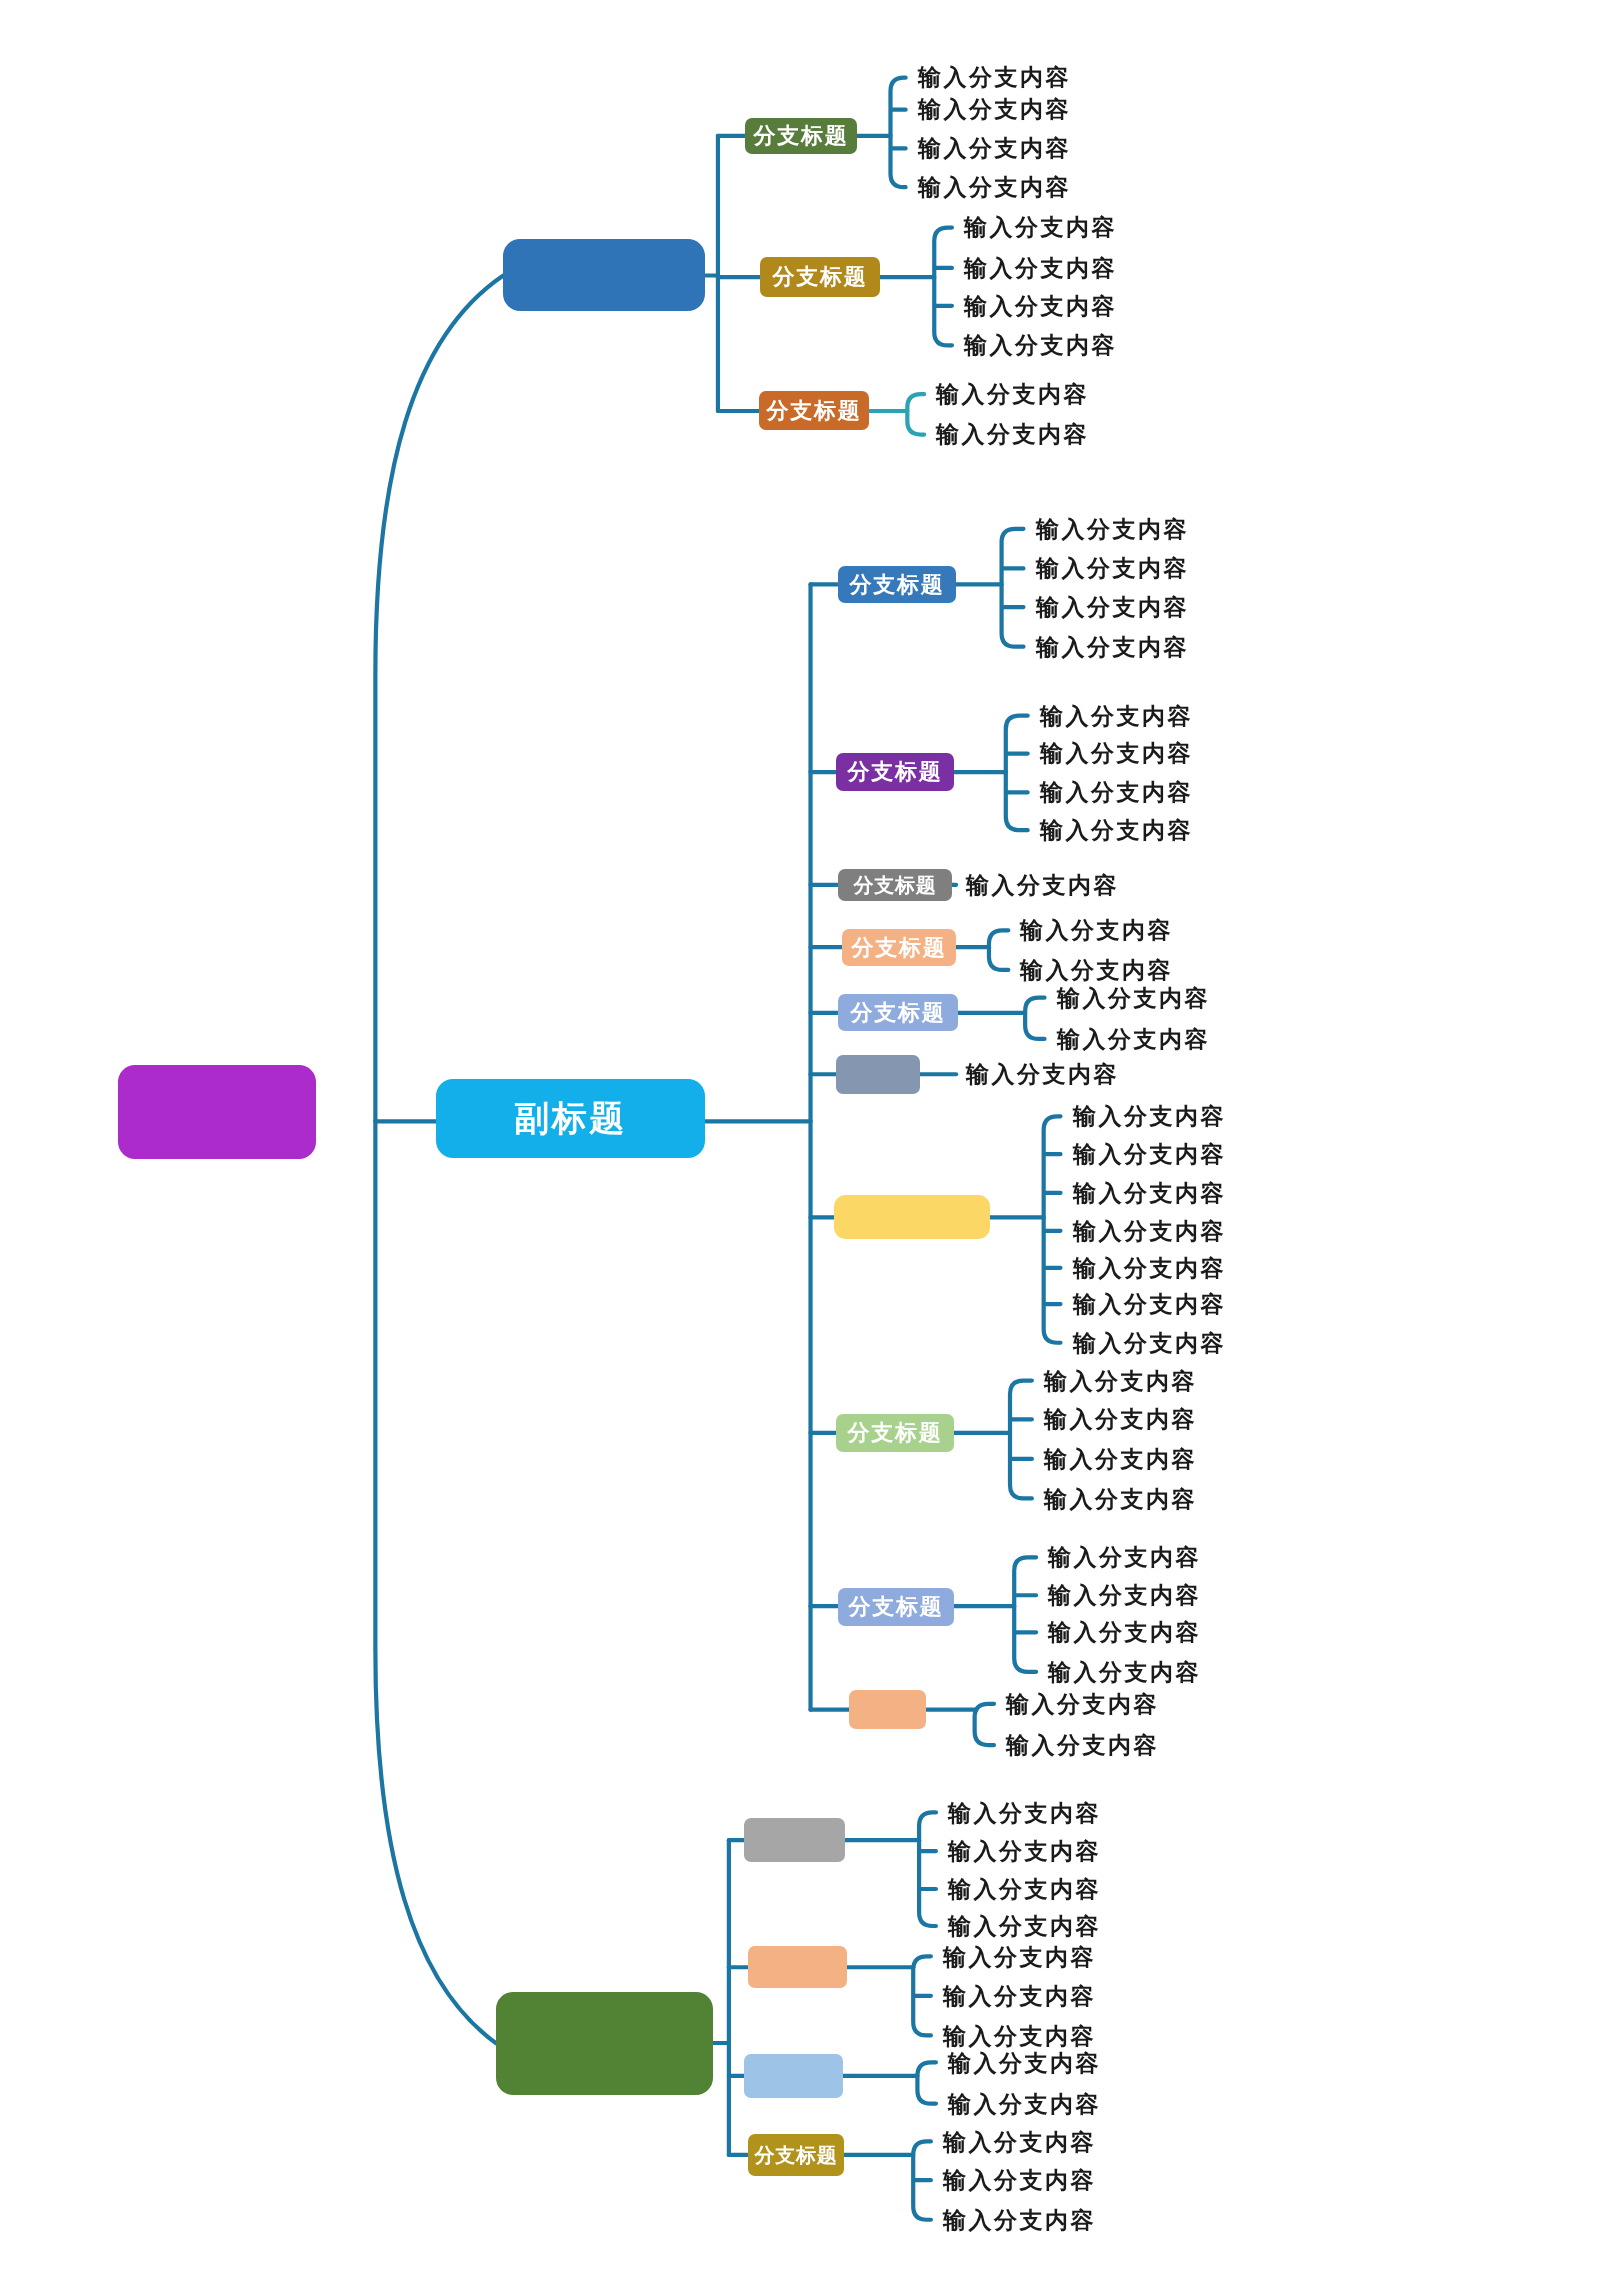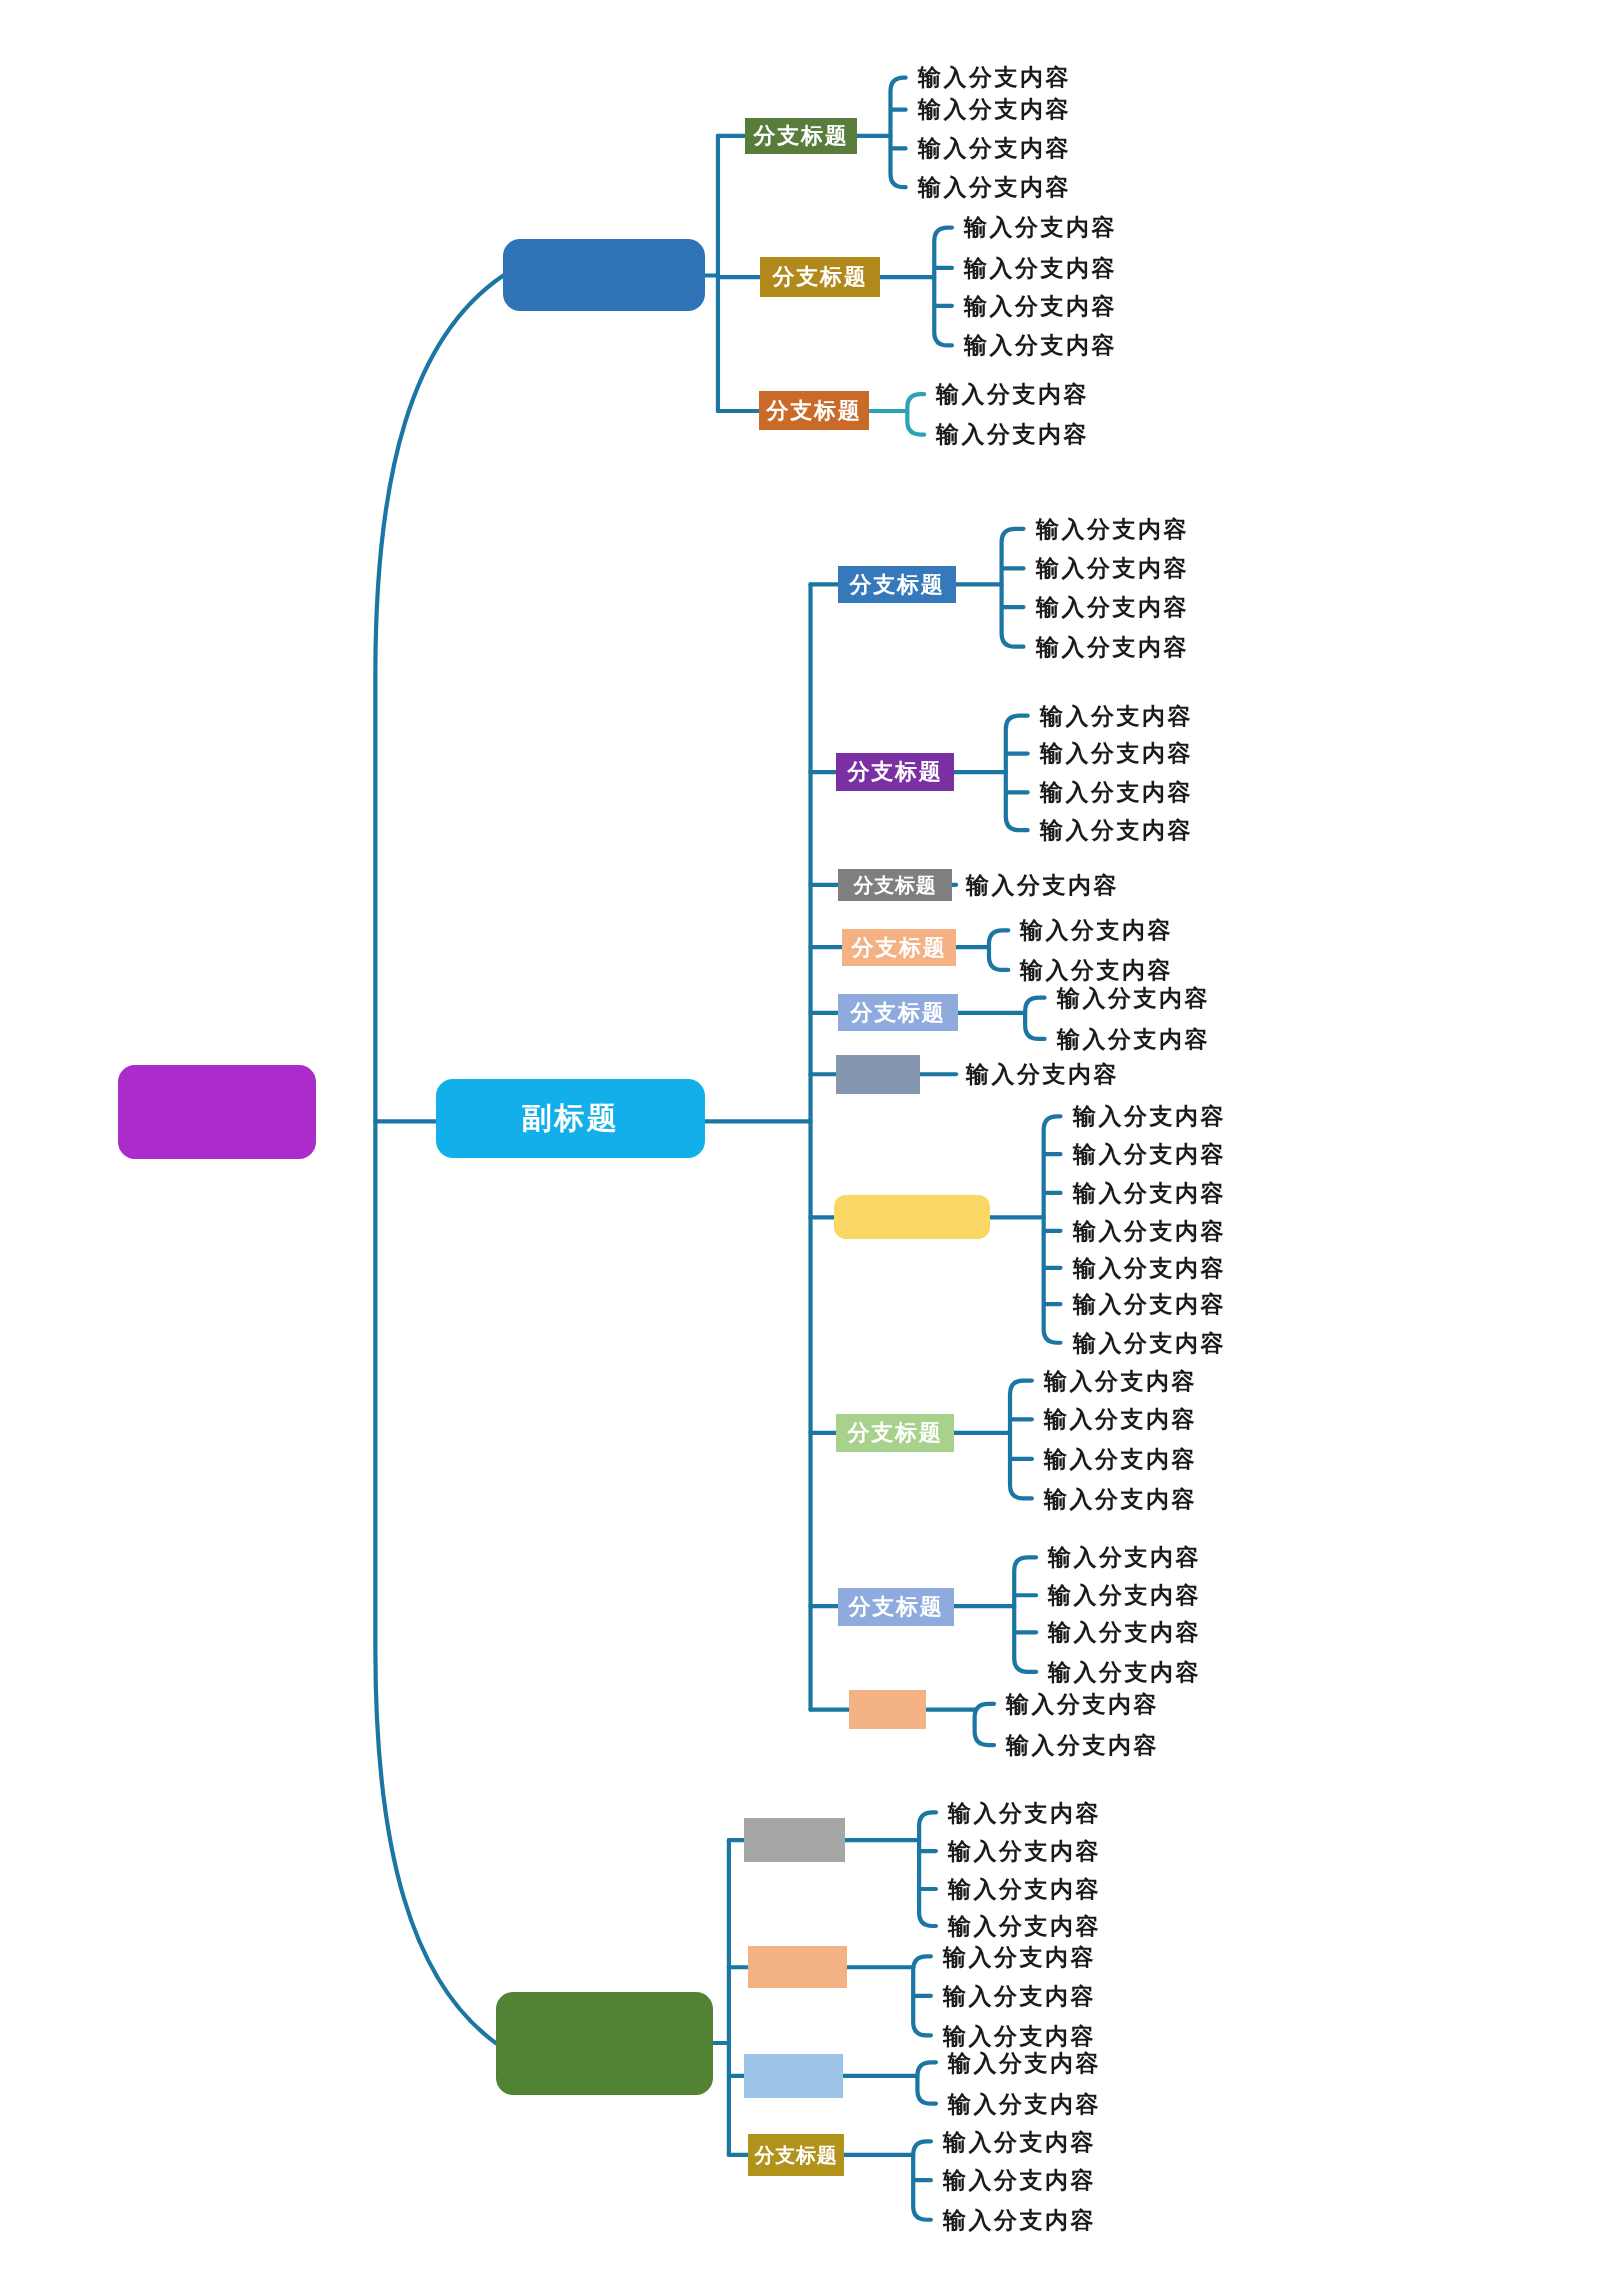--- a/index.html
+++ b/index.html
@@ -13,23 +13,23 @@
   svg.wires{position:absolute;left:0;top:0;pointer-events:none;}
   .node{
     position:absolute;
     display:flex;align-items:center;justify-content:center;
     color:#ffffff;font-weight:bold;
     border-radius:11.8px;
     box-sizing:border-box;
     white-space:nowrap;
   }
   .node.main{border-radius:17px;}
-  .node.branch{font-size:22px;letter-spacing:1.7px;border-radius:0;}
+  .node.branch{font-size:22px;letter-spacing:1.7px;border-radius:7px;}
   .node.small-label{font-size:20px;letter-spacing:0.8px;}
-  .subtitle{font-size:30px;letter-spacing:2.5px;border-radius:13.5px;}
+  .subtitle{font-size:35px;letter-spacing:2.5px;border-radius:13.5px;}
   .leaf{
     position:absolute;
     transform:translateY(-50%);
     font-size:23px;font-weight:600;color:#1a1a1a;
     letter-spacing:2.5px;white-space:nowrap;
   }
 </style>
 </head>
 <body>
 

